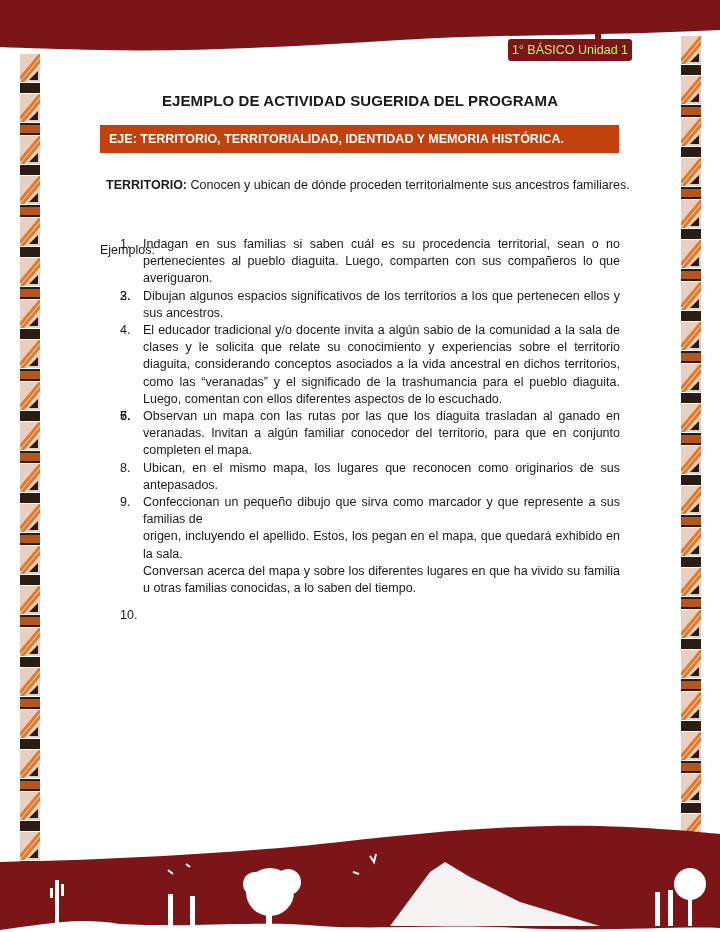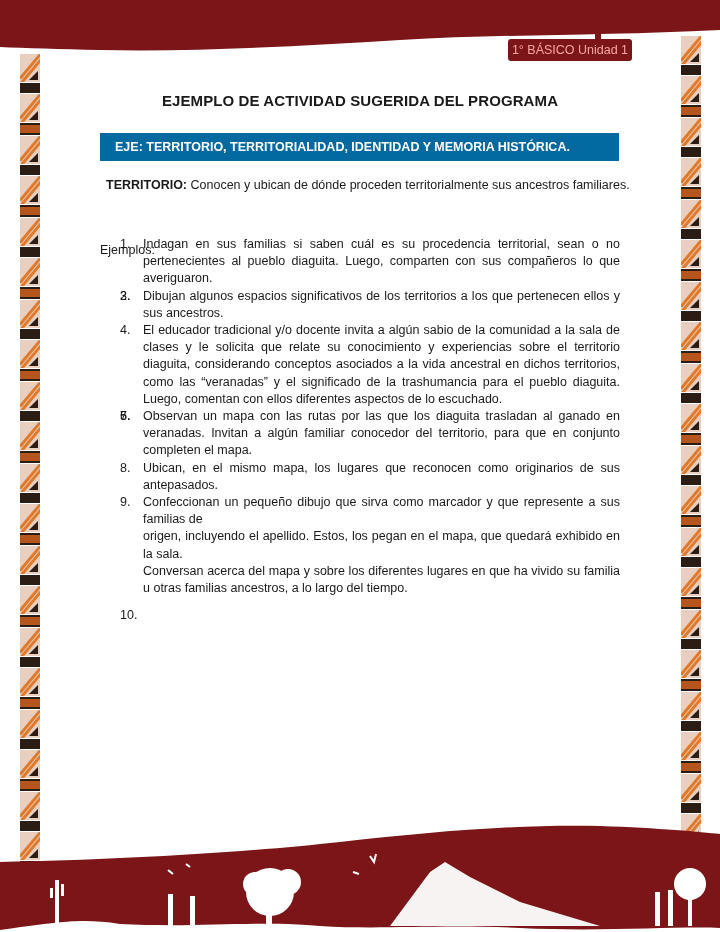--- a/index.html
+++ b/index.html
@@ -6,42 +6,42 @@
     body {
       width: 720px; height: 932px; position: relative; overflow: hidden;
       background: #ffffff;
       font-family: "Liberation Sans", sans-serif;
       color: #1a1a1a;
     }
     .header-wave { position: absolute; left: 0; top: 0; width: 720px; height: 60px; }
     .footer-wave { position: absolute; left: 0; bottom: 0; width: 720px; height: 110px; }
     .grade-badge {
       position: absolute; left: 508px; top: 39px; width: 124px; height: 22px;
-      background: #7b1517; color: #fca5a5; border-radius: 3px;
+      background: #7b1517; color: #bef264; border-radius: 3px;
       font-size: 12.5px; line-height: 22px; text-align: center;
     }
     .badge-stem { position: absolute; left: 595px; top: 30px; width: 6px; height: 10px; background: #7b1517; }
     .border-strip { position: absolute; width: 20px; }
     .border-left { left: 20px; top: 54px; height: 740px; }
     .border-right { left: 681px; top: 36px; height: 770px; }
     .tile { width: 20px; height: 28px; position: relative; margin-bottom: 1px; overflow: hidden;
       background: #e8cfc0; }
     .tile .stripe { position: absolute; left: -6px; width: 34px; height: 3px; background: #e0792a; transform: rotate(-50deg); }
     .tile .step { position: absolute; right: 2px; bottom: 2px; width: 0; height: 0;
       border-left: 9px solid transparent; border-bottom: 9px solid #2b1d14; }
     .band { width: 20px; height: 10px; background: #2b1d14; margin-bottom: 1px; position: relative; }
     .band.orange { background: #b5561f; border-top: 2px solid #2b1d14; border-bottom: 2px solid #2b1d14; height: 8px; }
     .title {
       position: absolute; left: 0; width: 720px; top: 92px; text-align: center;
       font-weight: bold; font-size: 15px; letter-spacing: 0.1px;
     }
     .eje-bar {
       position: absolute; left: 100px; top: 125px; width: 519px; height: 28px;
-      background: #0369a1; color: #fff; font-weight: bold; font-size: 12.5px;
-      line-height: 28px; padding-left: 15px; box-sizing: border-box; margin-top: 8px;
+      background: #c2410c; color: #fff; font-weight: bold; font-size: 12.5px;
+      line-height: 28px; padding-left: 9px; box-sizing: border-box;
     }
     .actividad {
       position: absolute; left: 106px; top: 178px; font-size: 12.5px;
     }
     .actividad b { font-weight: bold; }
     .ejemplos-label { position: absolute; left: 100px; top: 219px; font-size: 12.5px; margin-top: 24px; }
     .list {
       position: absolute; left: 100px; top: 236px; width: 520px;
       font-size: 12.5px; line-height: 17.2px;
       margin: 0; padding: 0; list-style: none;
@@ -340,21 +340,21 @@
 <ol class="list">
   <li><span class="num">1.</span><span>Indagan en sus familias si saben cuál es su procedencia territorial, sean o no pertenecientes al pueblo diaguita. Luego, comparten con sus compañeros lo que averiguaron.</span></li>
   <li><span class="num">2.</span></li>
   <li><span class="num">3.</span><span>Dibujan algunos espacios significativos de los territorios a los que pertenecen ellos y sus ancestros.</span></li>
   <li><span class="num">4.</span><span>El educador tradicional y/o docente invita a algún sabio de la comunidad a la sala de clases y le solicita que relate su conocimiento y experiencias sobre el territorio diaguita, considerando conceptos asociados a la vida ancestral en dichos territorios, como las “veranadas” y el significado de la trashumancia para el pueblo diaguita. Luego, comentan con ellos diferentes aspectos de lo escuchado.</span></li>
   <li><span class="num">5.</span></li>
   <li><span class="num">6.</span></li>
   <li><span class="num">7.</span><span>Observan un mapa con las rutas por las que los diaguita trasladan al ganado en veranadas. Invitan a algún familiar conocedor del territorio, para que en conjunto completen el mapa.</span></li>
   <li><span class="num">8.</span><span>Ubican, en el mismo mapa, los lugares que reconocen como originarios de sus antepasados.</span></li>
   <li><span class="num">9.</span><span>Confeccionan un pequeño dibujo que sirva como marcador y que represente a sus familias de</span><br><span>origen, incluyendo el apellido. Estos, los pegan en el mapa, que quedará exhibido en la sala.</span></li>
-  <li class="two-digit"><span class="num">10.</span><span>Conversan acerca del mapa y sobre los diferentes lugares en que ha vivido su familia u otras familias ancestros, a lo largo del tiempo.</span></li>
+  <li class="two-digit"><span class="num">10.</span><span>Conversan acerca del mapa y sobre los diferentes lugares en que ha vivido su familia u otras familias conocidas, a lo saben del tiempo.</span></li>
 </ol>
 
 <svg class="footer-wave" viewBox="0 0 720 110" preserveAspectRatio="none">
   <path d="M0 40 C120 38 250 30 340 20 C430 10 520 2 600 4 C660 6 700 10 720 12 V110 H0 Z" fill="#7b1517"></path>
 
   <path d="M0 108 C60 100 80 96 120 102 C200 106 260 98 320 104 C380 108 440 102 520 106 C600 110 680 104 720 106 V110 H0 Z" fill="#ffffff"></path>
 
   <circle cx="270" cy="70" r="24" fill="#ffffff"></circle>
   <circle cx="255" cy="62" r="12" fill="#ffffff"></circle>
   <circle cx="288" cy="60" r="13" fill="#ffffff"></circle>

